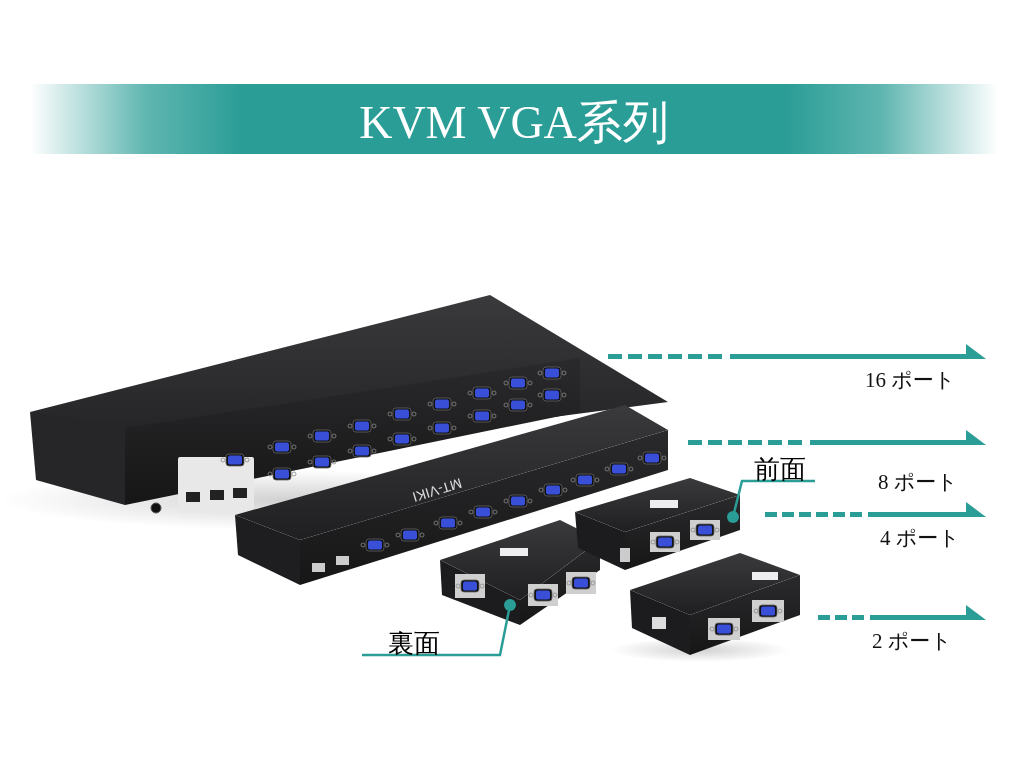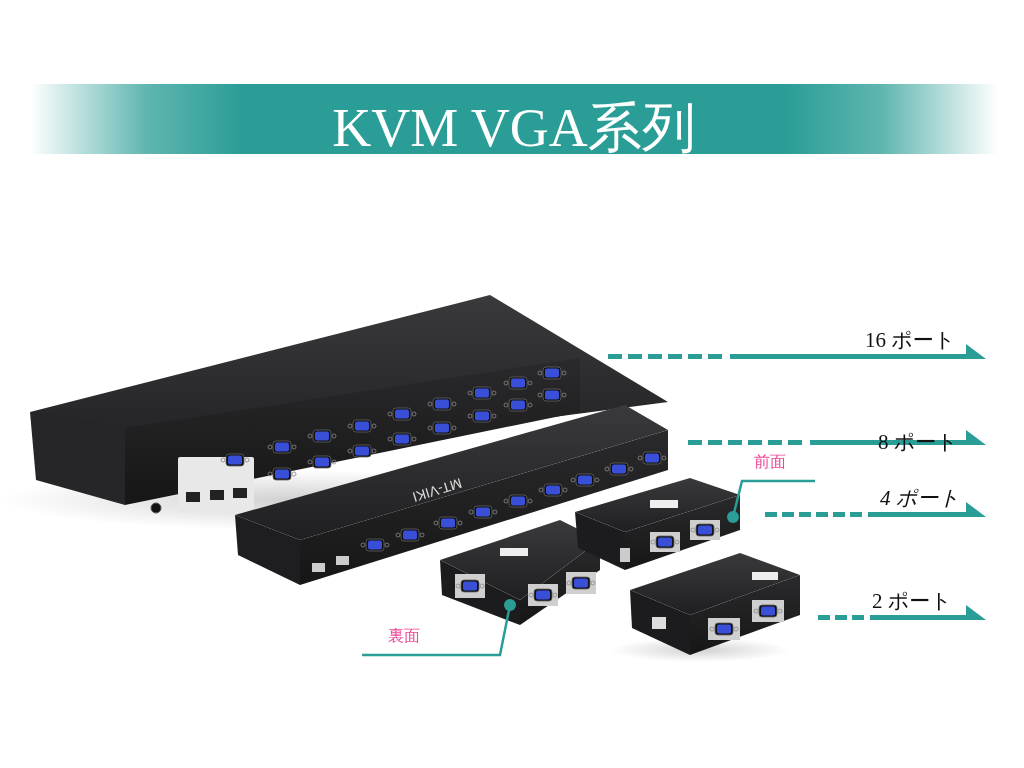--- a/index.html
+++ b/index.html
@@ -1,21 +1,21 @@
 <!DOCTYPE html>
 <html><head>
 <meta charset="utf-8">
 <style>
   html,body{margin:0;padding:0;}
   body{width:1024px;height:768px;background:#ffffff;position:relative;overflow:hidden;font-family:"DejaVu Serif","Liberation Serif",serif;}
   .banner{position:absolute;left:30px;top:84px;width:968px;height:70px;
     background:linear-gradient(90deg,rgba(42,157,150,0) 0%,rgba(42,157,150,0.75) 12%,#2a9d96 22%,#2a9d96 78%,rgba(42,157,150,0.75) 88%,rgba(42,157,150,0) 100%);}
-  .banner-title{position:absolute;left:0;right:0;top:8px;text-align:center;color:#fff;font-family:"Liberation Serif","DejaVu Serif",serif;font-size:54px;letter-spacing:0px;}
-  .port-label{position:absolute;font-family:"Liberation Serif","DejaVu Serif",serif;font-size:21px;color:#111;}
-  .callout-label{position:absolute;font-family:"Liberation Serif","DejaVu Serif",serif;font-size:16px;color:#ec4899;}
+  .banner-title{position:absolute;left:0;right:0;top:8px;text-align:center;color:#fff;font-family:"Liberation Serif","DejaVu Serif",serif;font-size:46px;letter-spacing:0px;}
+  .port-label{position:absolute;font-family:"Liberation Serif","DejaVu Serif",serif;font-size:21px;color:#111;margin-top:40px;}
+  .callout-label{position:absolute;font-family:"Liberation Serif","DejaVu Serif",serif;font-size:26px;color:#000000;}
   svg.lines{position:absolute;left:0;top:0;}
 </style>
 </head>
 <body>
 
 <div class="banner">
   <div class="banner-title">KVM VGA系列</div>
 </div>
 
 <svg class="lines" width="1024" height="768" viewBox="0 0 1024 768">
@@ -169,17 +169,17 @@
   </g>
   <circle cx="733" cy="517" r="6" fill="#2a9d96"></circle>
   <g stroke="#2a9d96" stroke-width="2.5" fill="none">
     <polyline points="362,655 500,655 510,605"></polyline>
   </g>
   <circle cx="510" cy="605" r="6" fill="#2a9d96"></circle>
 </svg>
 
 <div class="port-label" style="left:865px;top:326px;">16 ポート</div>
 <div class="port-label" style="left:878px;top:428px;">8 ポート</div>
-<div class="port-label" style="left:880px;top:484px;font-style:italic;">4 ポート</div>
+<div class="port-label" style="left:880px;top:484px;">4 ポート</div>
 <div class="port-label" style="left:872px;top:587px;">2 ポート</div>
 
 <div class="callout-label" style="left:754px;top:452px;">前面</div>
 <div class="callout-label" style="left:388px;top:626px;">裏面</div>
 
 </body></html>

